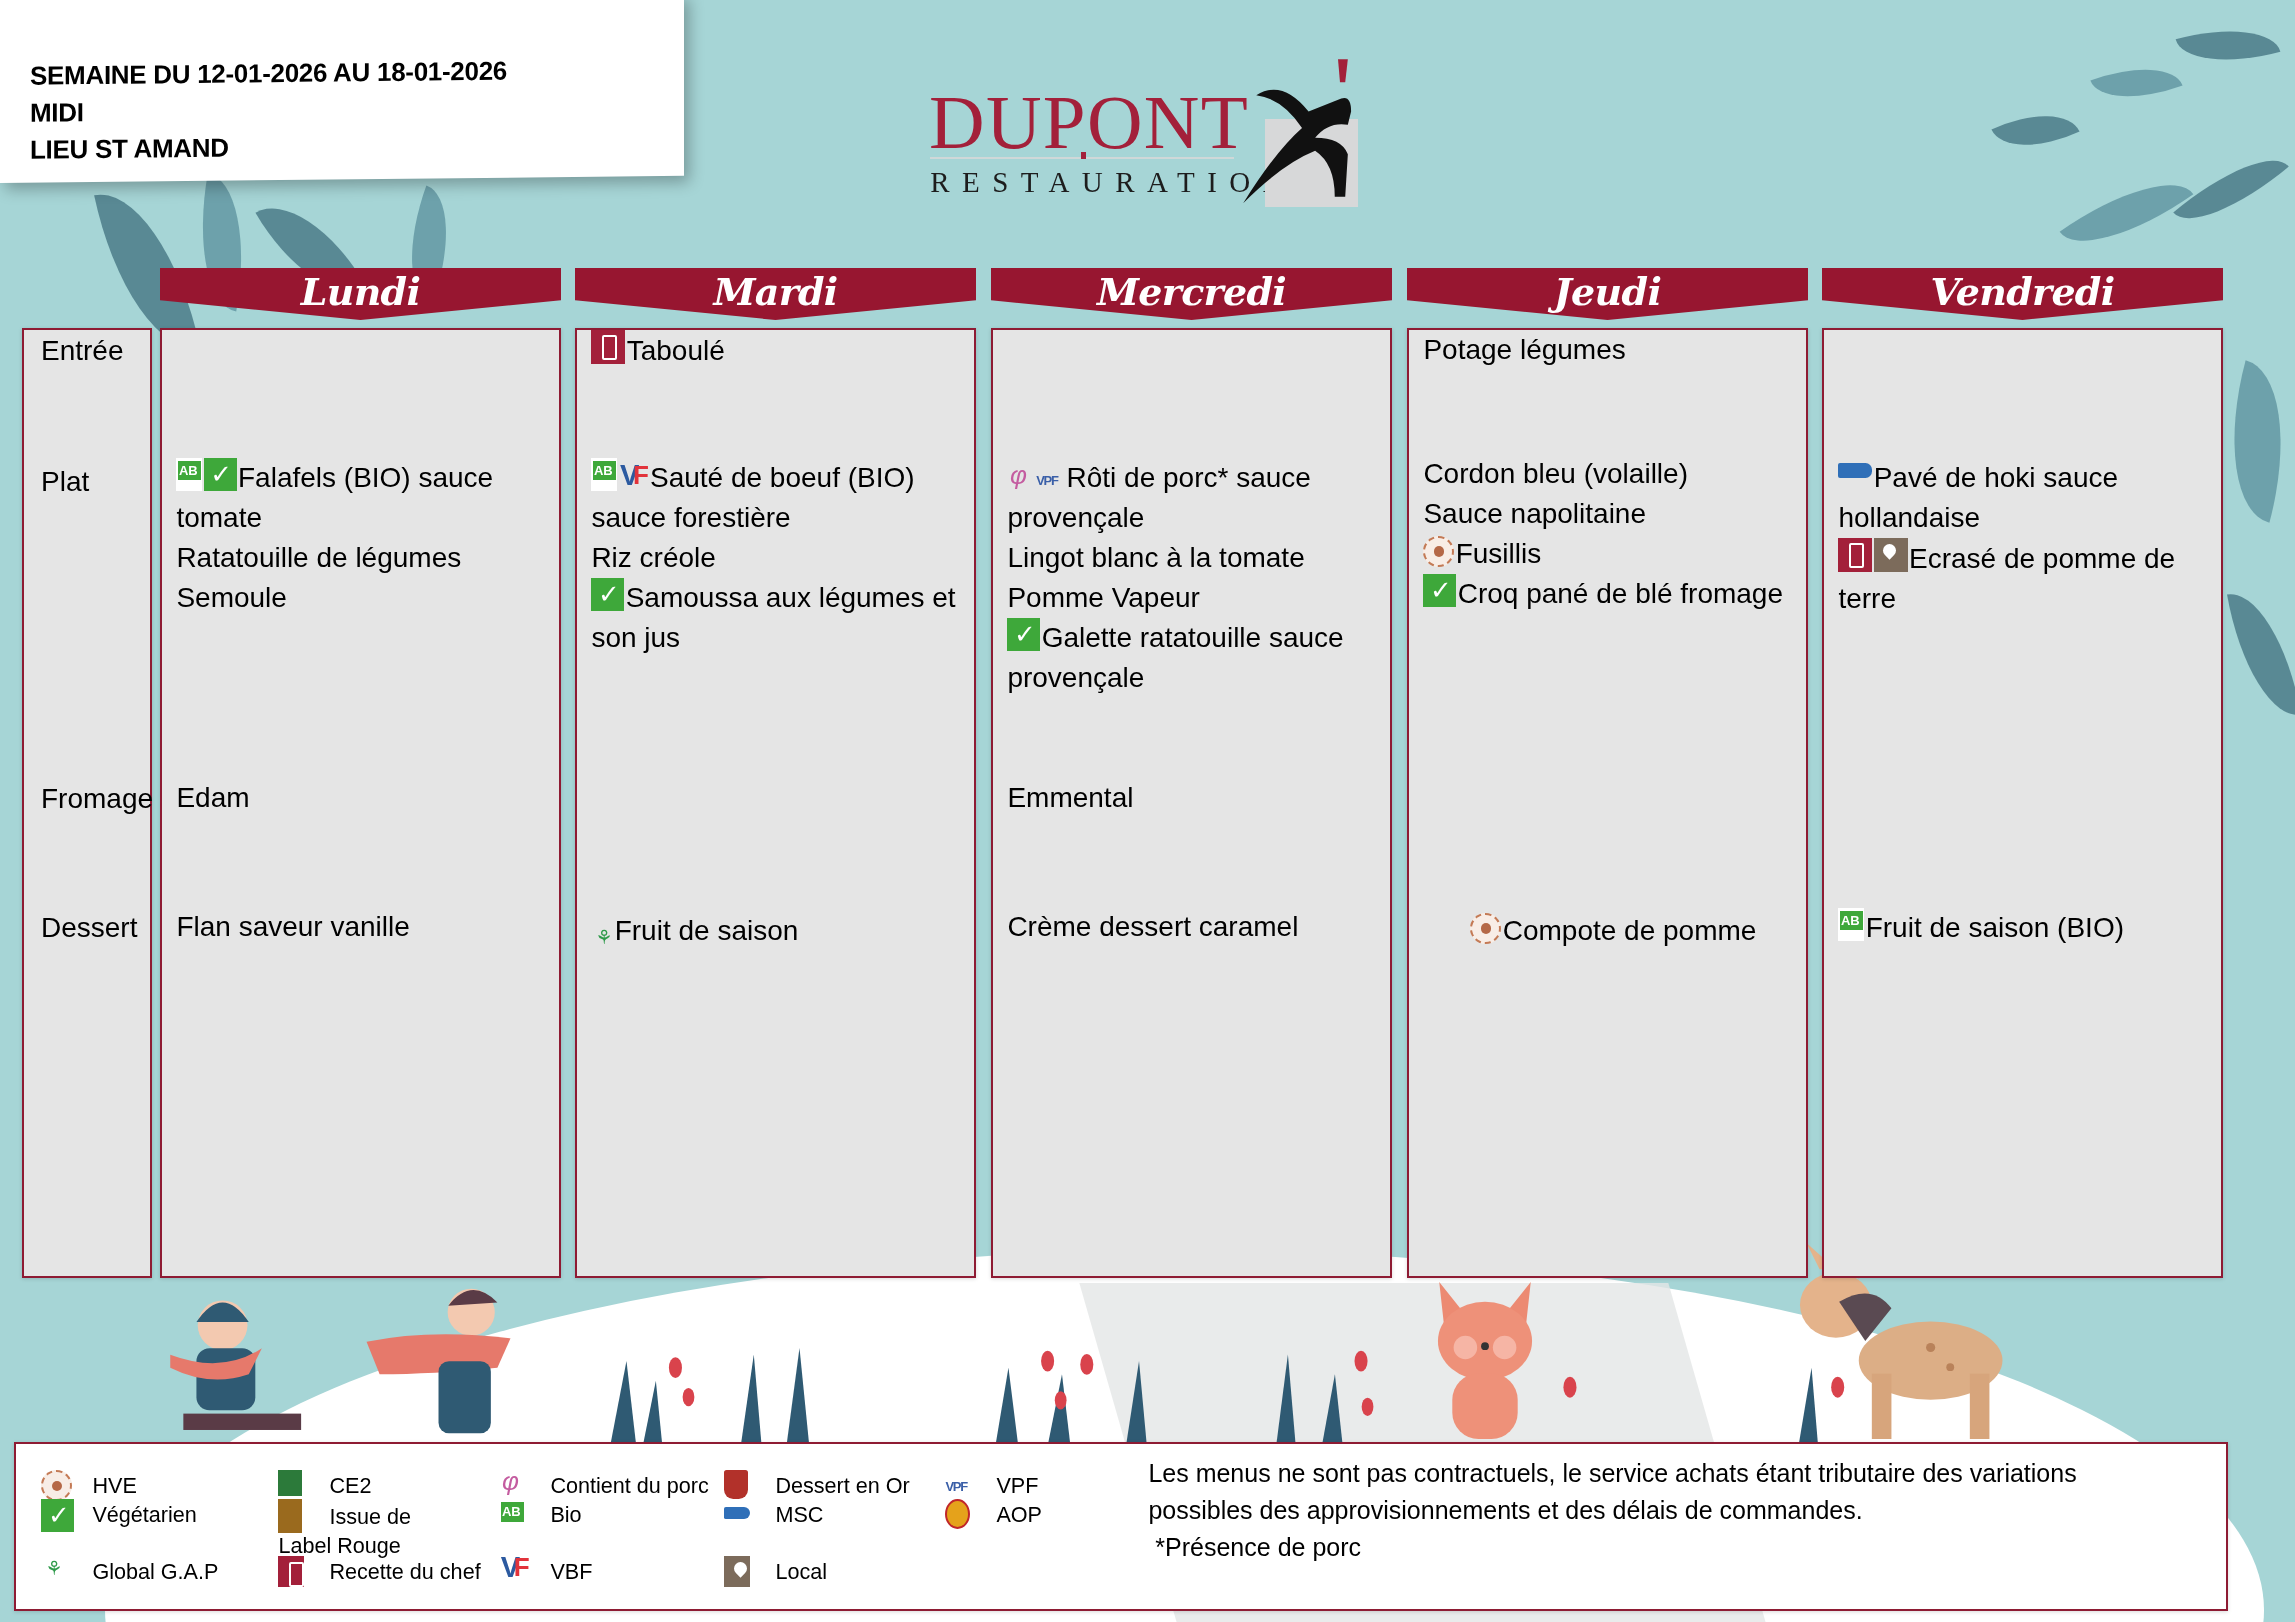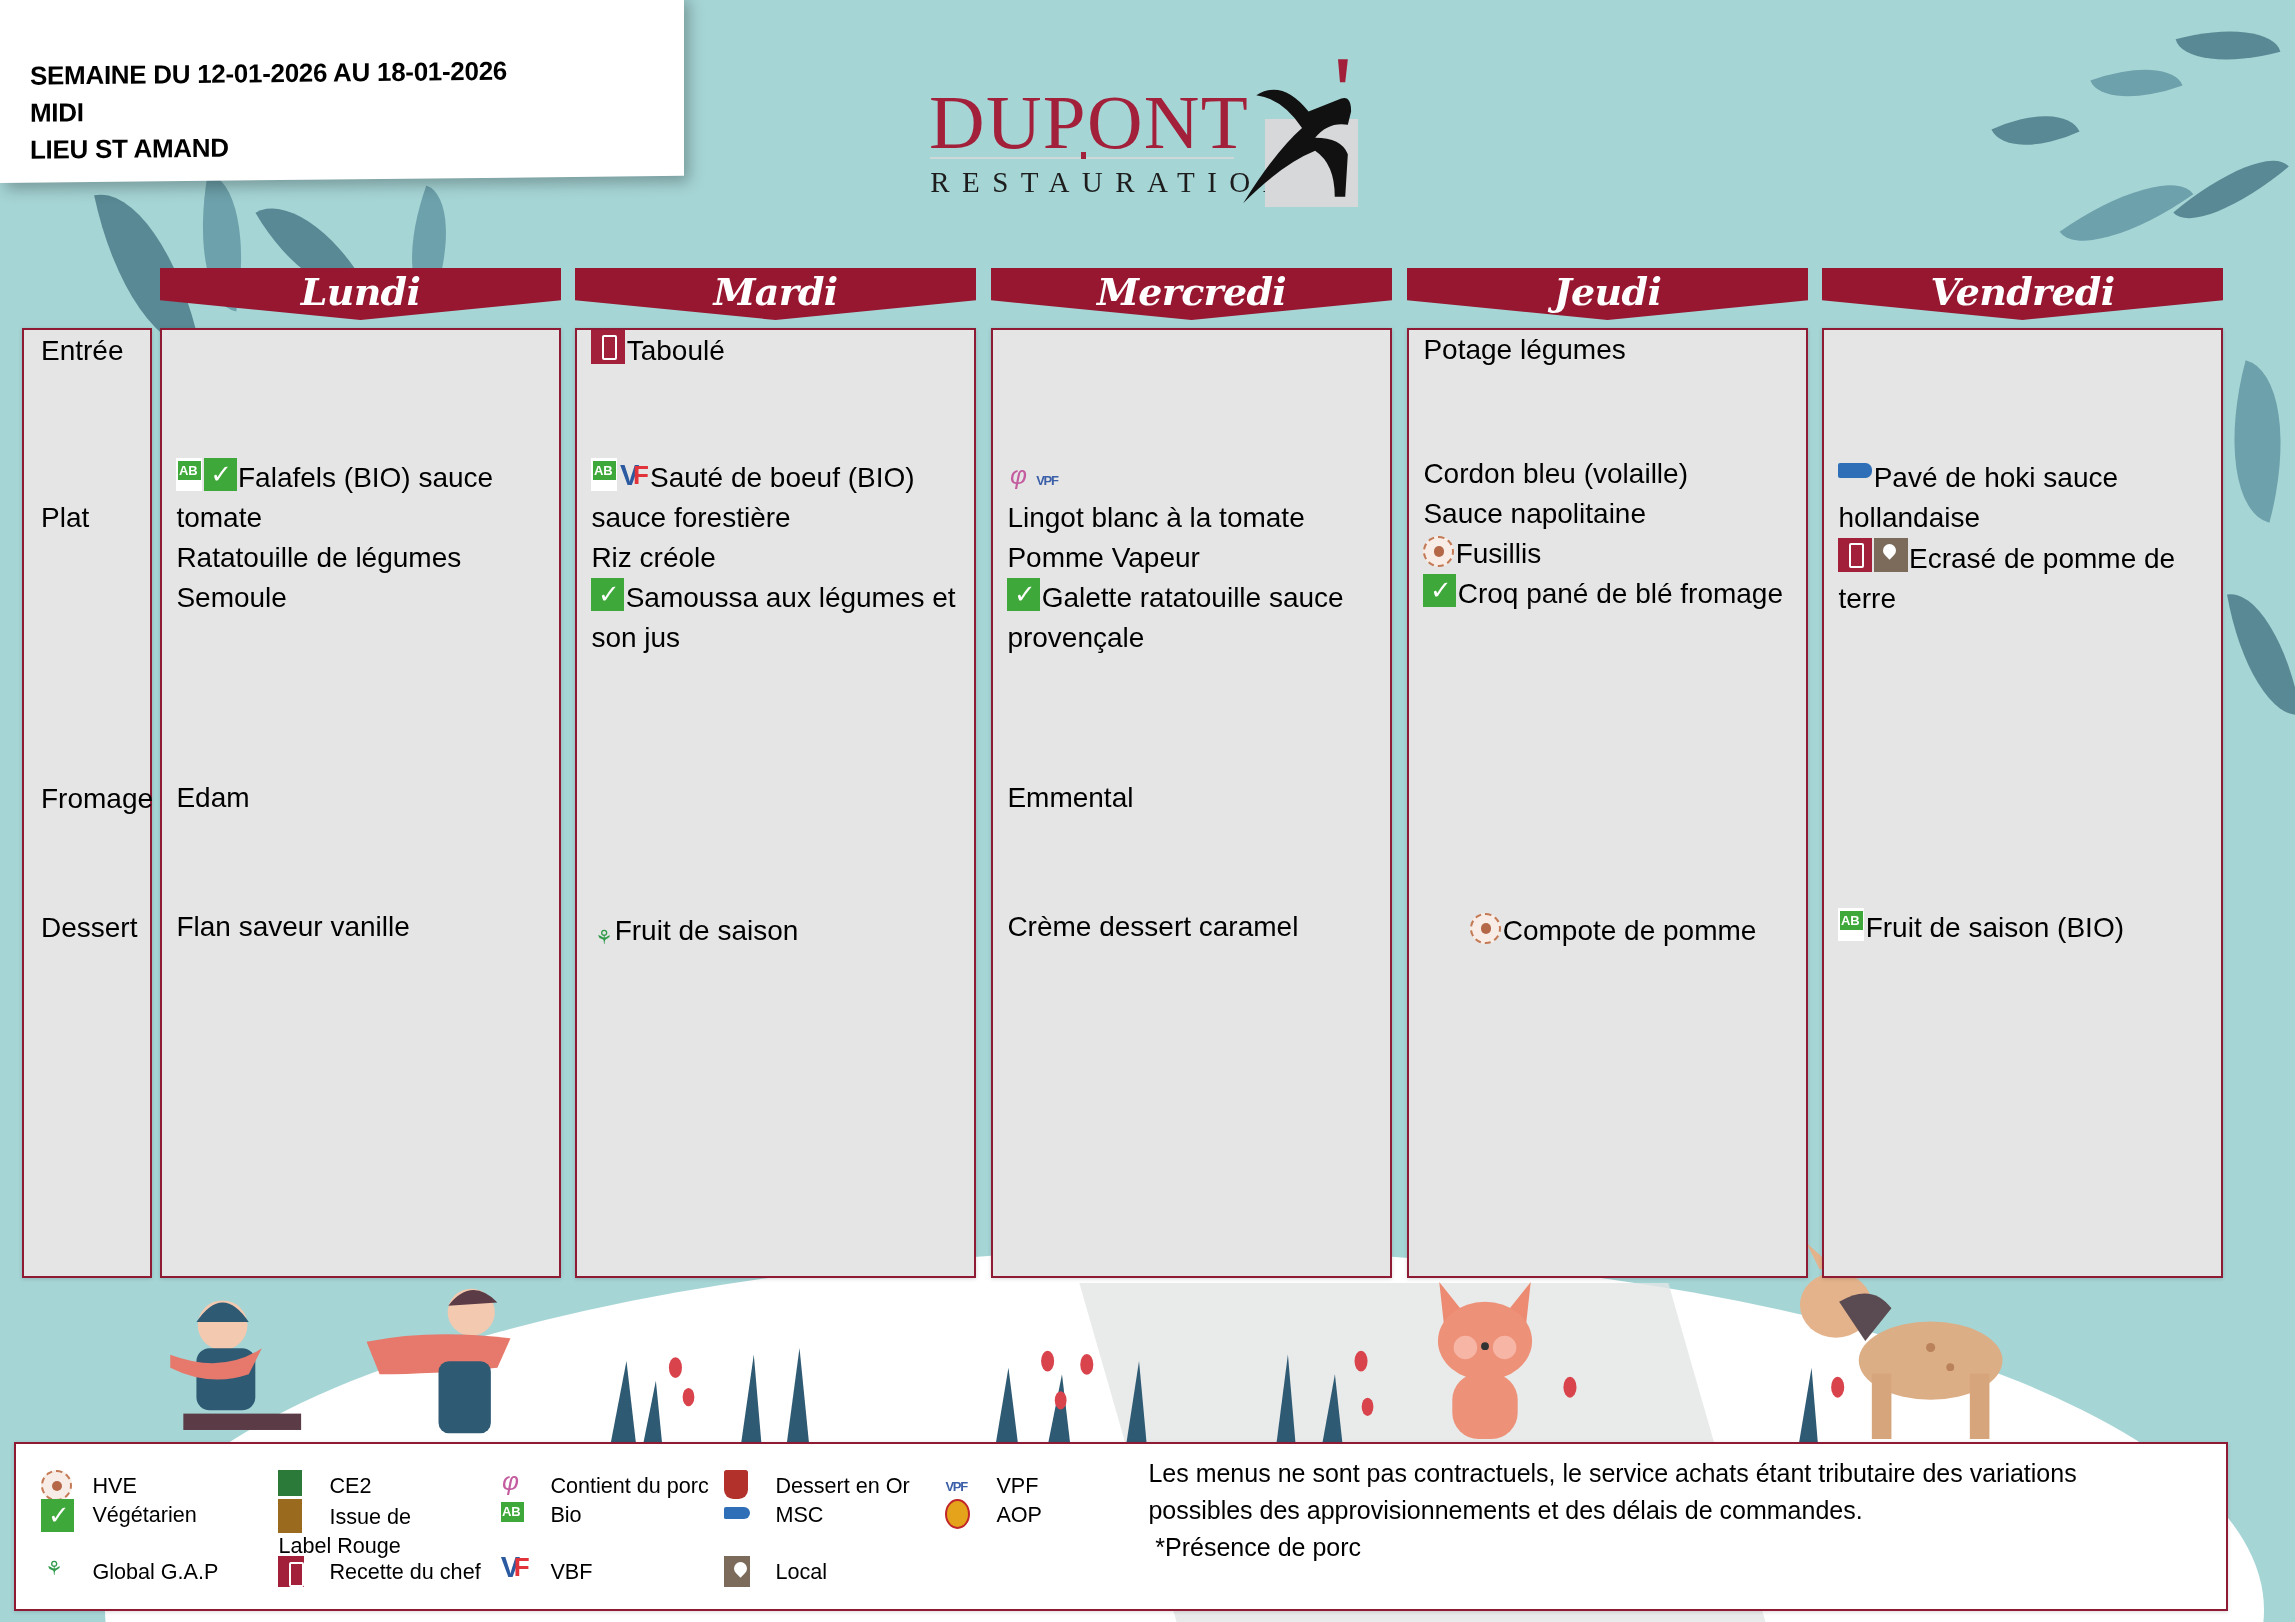--- a/index.html
+++ b/index.html
@@ -195,21 +195,21 @@
 </div>
 
 <div class="day-header" style="left:160px;width:401px;"><span>Lundi</span></div>
 <div class="day-header" style="left:575px;width:401px;"><span>Mardi</span></div>
 <div class="day-header" style="left:991px;width:401px;"><span>Mercredi</span></div>
 <div class="day-header" style="left:1407px;width:401px;"><span>Jeudi</span></div>
 <div class="day-header" style="left:1822px;width:401px;"><span>Vendredi</span></div>
 
 <div class="cell label-col">
   <div class="row-label" style="top:3.9px;">Entrée</div>
-  <div class="row-label" style="top:135px;margin-top:36px;">Plat</div>
+  <div class="row-label" style="top:135px;">Plat</div>
   <div class="row-label" style="top:452px;">Fromage</div>
   <div class="row-label" style="top:581px;">Dessert</div>
 </div>
 
 <div class="cell" style="left:160px;width:401px;">
   <div class="course" style="top:128px;">
     <span class="item"><span class="badge b-bio"></span><span class="badge b-veg"></span><span>Falafels (BIO) sauce tomate</span></span>
     <span class="item">Ratatouille de légumes</span>
     <span class="item">Semoule</span>
   </div>
@@ -230,21 +230,21 @@
     <span class="item">Riz créole</span>
     <span class="item"><span class="badge b-veg"></span><span>Samoussa aux légumes et son jus</span></span>
   </div>
   <div class="course" style="top:581px;">
     <span class="item"><span class="badge b-gap"></span><span>Fruit de saison</span></span>
   </div>
 </div>
 
 <div class="cell" style="left:991px;width:401px;">
   <div class="course" style="top:128px;">
-    <span class="item"><span class="badge b-porc"></span><span class="badge b-vpf"></span></span>
+    <span class="item"><span class="badge b-porc"></span><span class="badge b-vpf"></span><span>Rôti de porc* sauce provençale</span></span>
     <span class="item">Lingot blanc à la tomate</span>
     <span class="item">Pomme Vapeur</span>
     <span class="item"><span class="badge b-veg"></span><span>Galette ratatouille sauce provençale</span></span>
   </div>
   <div class="course" style="top:448px;">
     <span class="item">Emmental</span>
   </div>
   <div class="course" style="top:577px;">
     <span class="item">Crème dessert caramel</span>
   </div>

